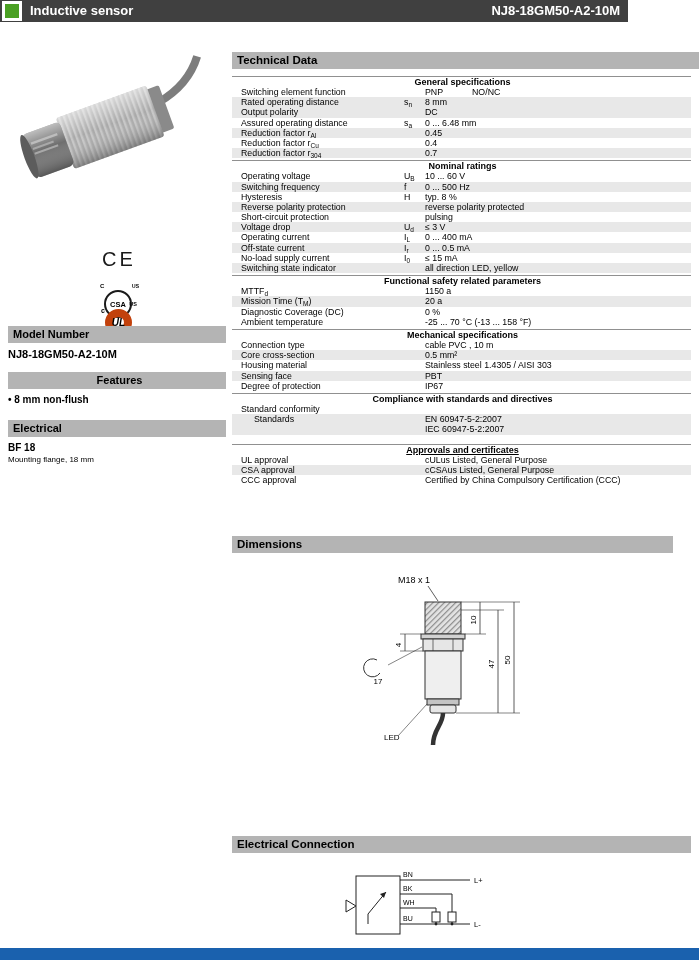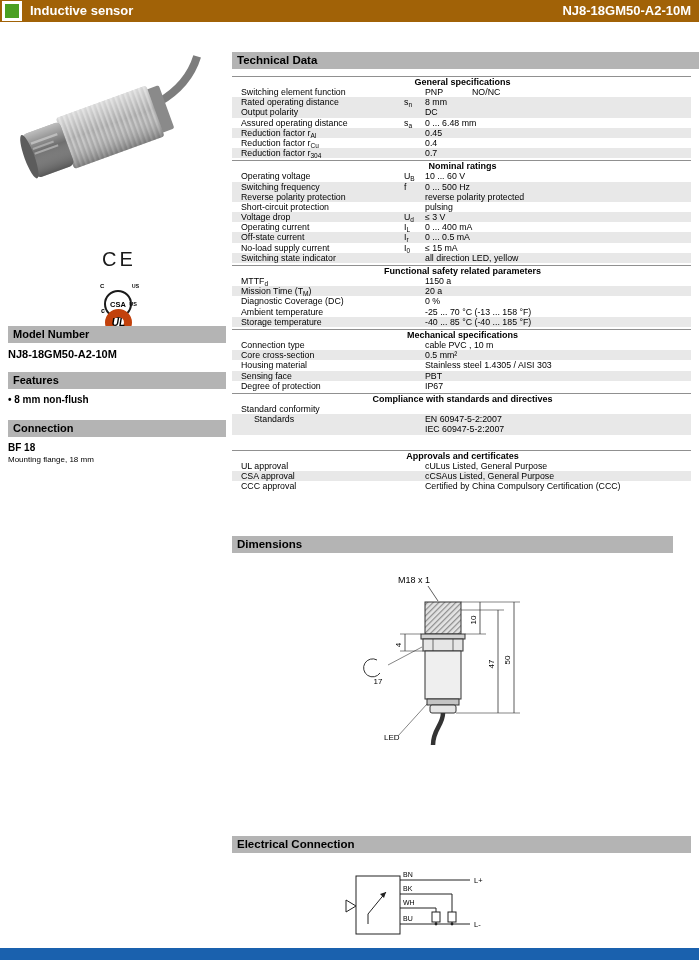--- a/index.html
+++ b/index.html
@@ -1,21 +1,21 @@
 <!DOCTYPE html>
 <html><head>
 <meta charset="utf-8">
 <style>
   * { margin:0; padding:0; box-sizing:border-box; }
   html,body { background:#fff; }
   body { font-family:"Liberation Sans", sans-serif; color:#000; }
   .page { position:relative; width:699px; height:960px; background:#fff; overflow:hidden; }
 
   
-  .topbar { position:absolute; left:0; top:0; width:699px; height:22px; background:#a16207; }
+  .topbar { position:absolute; left:0; top:0; width:628px; height:22px; background:#404040; }
   .logo { position:absolute; left:2px; top:1px; width:20px; height:20px; background:#fff;
           display:flex; align-items:center; justify-content:center; }
   .logo .sq { width:14px; height:14px; background:#4aa023; }
   .topbar .title { position:absolute; left:30px; top:0; line-height:22px; font-size:13px; font-weight:bold; color:#fff; }
   .topbar .pn { position:absolute; right:8px; top:0; line-height:22px; font-size:13px; font-weight:bold; color:#fff; }
 
   
   .bar { position:absolute; height:17px; background:#b4b4b4; font-size:11px; font-weight:bold;
          line-height:17px; padding-left:5px; color:#000; }
   .bar.big { font-size:11.5px; }
@@ -44,21 +44,21 @@
   .model-value { top:348px; font-size:11px; }
   .feature-item { top:394px; font-size:10px; }
   .feature-item::before { content:"•  "; }
   .acc-name { top:442px; font-size:10px; }
   .acc-desc { position:absolute; left:8px; top:455px; font-size:8px; font-weight:normal; }
 
   
   .ttable { position:absolute; left:232px; top:71px; width:459px; padding-top:3px; }
   .t-sec { height:11px; line-height:11px; font-size:9px; font-weight:bold; border-top:1px solid #909090;
            margin-top:2px; padding-left:2px;text-align:center; }
-  .t-sec.gap { margin-top:15px; }
+  .t-sec.gap { margin-top:9px;text-decoration:underline; }
   .t-row { position:relative; height:10.2px; line-height:10.2px; font-size:8.8px; }
   .t-row.shade { background:#e8e8e8; }
   .t-row.tall { height:21px; line-height:10.4px; }
   .t-lab { position:absolute; left:9px; top:0; white-space:nowrap; }
   .t-row.ind2 .t-lab { left:22px; }
   .t-sym { position:absolute; left:172px; top:0; }
   .t-val { position:absolute; left:193px; top:0; white-space:nowrap; }
   .t-row.tall .t-val { white-space:normal; width:260px; }
   .t-val2 { position:absolute; left:240px; top:0; }
   sub { font-size:6.5px; vertical-align:-2px; }
@@ -120,24 +120,24 @@
       <span class="c-sm">c</span>
       <span class="circ2">UL</span>
       <span class="us-sm">US</span>
     </span>
     <span class="ccc">CCC</span>
   </div>
 
   <div class="bar" style="left:8px;top:326px;width:218px;">Model Number</div>
   <div class="side-text model-value">NJ8-18GM50-A2-10M</div>
 
-  <div class="bar" style="left:8px;top:372px;width:218px;">Features</div>
+  <div class="bar" style="left:8px;top:372px;width:218px;text-align:center;">Features</div>
   <div class="side-text feature-item">8 mm non-flush</div>
 
-  <div class="bar" style="left:8px;top:420px;width:218px;">Connection</div>
+  <div class="bar" style="left:8px;top:420px;width:218px;">Electrical</div>
   <div class="side-text acc-name">BF 18</div>
   <div class="acc-desc">Mounting flange, 18 mm</div>
 
   <div class="bar big" style="left:232px;top:52px;width:512px;">Technical Data</div>
   <div class="ttable">
       <div class="t-sec">General specifications</div>
       <div class="t-row">
         <span class="t-lab">Switching element function</span>
         <span class="t-sym"></span>
         <span class="t-val">PNP</span>
@@ -177,20 +177,25 @@
       <div class="t-row">
         <span class="t-lab">Operating voltage</span>
         <span class="t-sym">U<sub>B</sub></span>
         <span class="t-val">10 ... 60 V</span>
       </div>
       <div class="t-row shade">
         <span class="t-lab">Switching frequency</span>
         <span class="t-sym">f</span>
         <span class="t-val">0 ... 500 Hz</span>
       </div>
+      <div class="t-row">
+        <span class="t-lab">Hysteresis</span>
+        <span class="t-sym">H</span>
+        <span class="t-val">typ. 8  %</span>
+      </div>
       <div class="t-row shade">
         <span class="t-lab">Reverse polarity protection</span>
         <span class="t-sym"></span>
         <span class="t-val">reverse polarity protected</span>
       </div>
       <div class="t-row">
         <span class="t-lab">Short-circuit protection</span>
         <span class="t-sym"></span>
         <span class="t-val">pulsing</span>
       </div>
@@ -232,25 +237,20 @@
       </div>
       <div class="t-row">
         <span class="t-lab">Diagnostic Coverage (DC)</span>
         <span class="t-sym"></span>
         <span class="t-val">0 %</span>
       </div>
       <div class="t-row">
         <span class="t-lab">Ambient temperature</span>
         <span class="t-sym"></span>
         <span class="t-val">-25 ... 70 °C (-13 ... 158 °F)</span>
-      </div>
-      <div class="t-row shade">
-        <span class="t-lab">Storage temperature</span>
-        <span class="t-sym"></span>
-        <span class="t-val">-40 ... 85 °C (-40 ... 185 °F)</span>
       </div>
       <div class="t-sec">Mechanical specifications</div>
       <div class="t-row">
         <span class="t-lab">Connection type</span>
         <span class="t-sym"></span>
         <span class="t-val">cable PVC , 10 m</span>
       </div>
       <div class="t-row shade">
         <span class="t-lab">Core cross-section</span>
         <span class="t-sym"></span>

